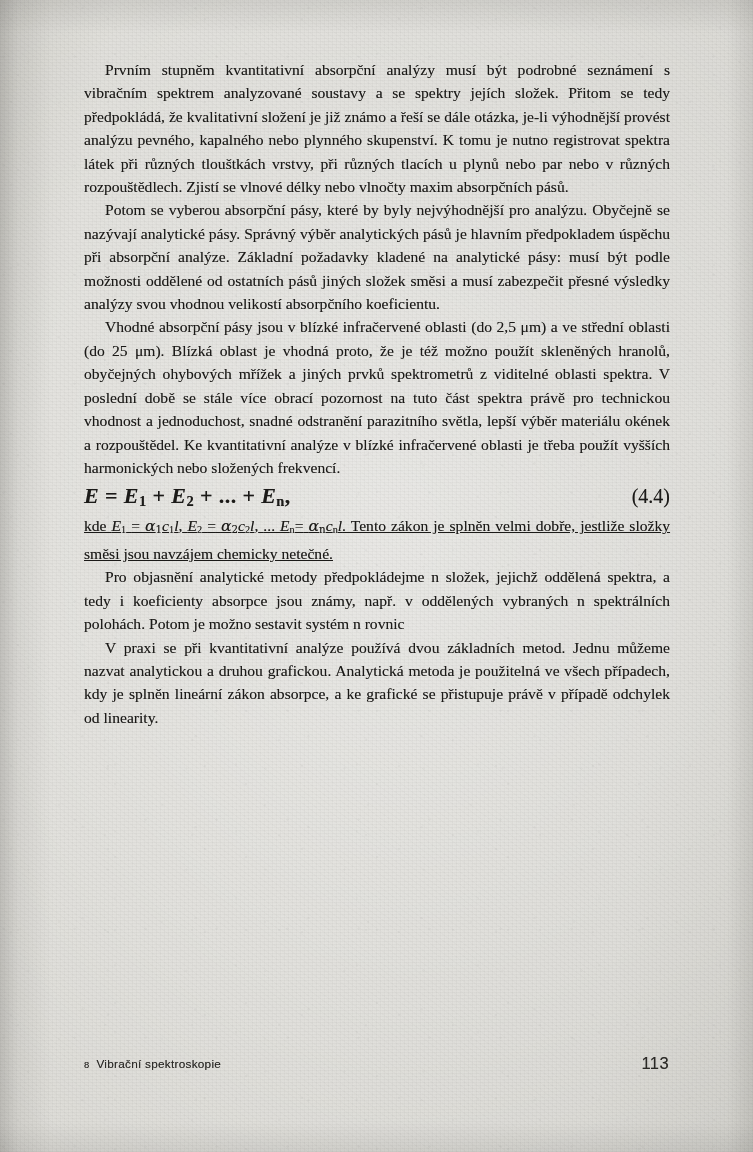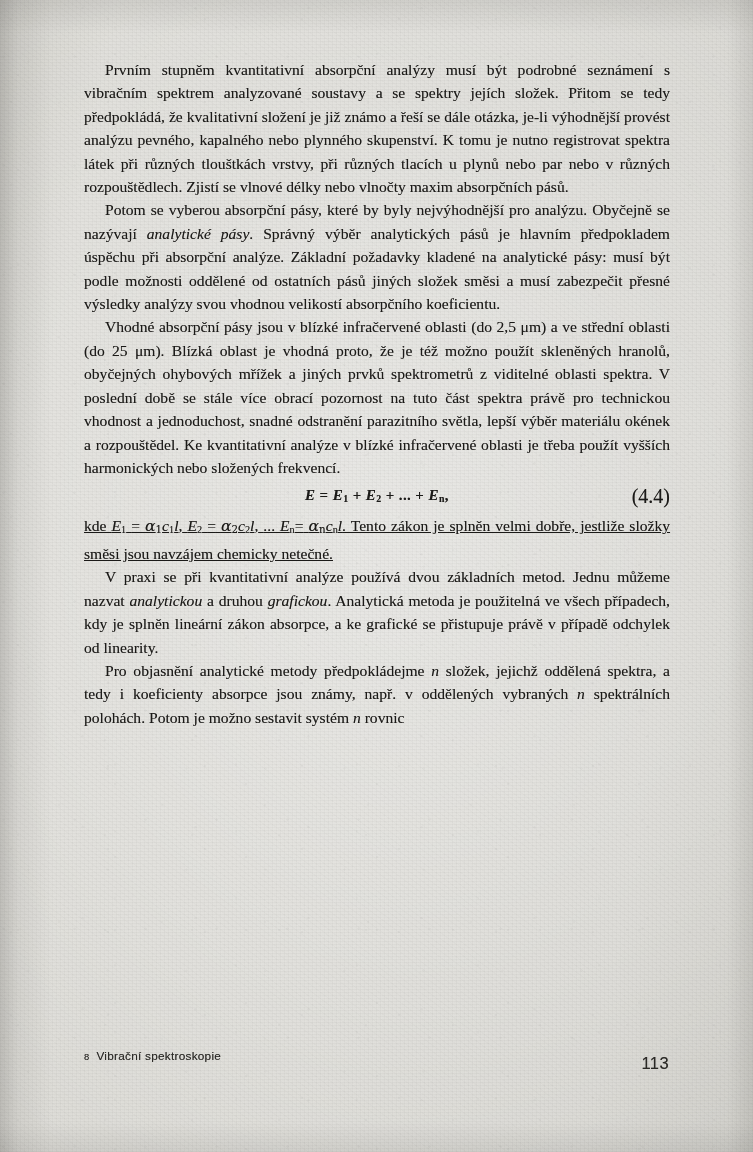--- a/index.html
+++ b/index.html
@@ -102,37 +102,36 @@
   }
 
   .para {
     margin: 0;
     text-indent: 21px;
     text-align: justify;
     hyphens: manual;
   }
   .para.noindent { text-indent: 0; text-decoration: underline; }
 
-  .it { font-style: italic; }
+  .it { }
   .mvar { font-style: italic; }
 
   
   .equation-row {
     position: relative;
     margin: 3px 0 2px 0;
     height: 30px;
     text-indent: 0;
   }
   .equation-body {
     position: absolute;
     left: 0;
     right: 0;
     top: 2px;
-    text-align: center;
-    font-size: 15px;
+    font-size: 22px;
     letter-spacing: 0.4px;
     font-weight: 600;
   }
   .equation-body .mvar { font-style: italic; font-weight: 700; }
   .equation-number {
     position: absolute;
     right: 0;
     top: 3px;
     font-size: 20px;
   }
@@ -151,21 +150,21 @@
     left: 84px;
     right: 84px;
     top: 1049px;
     height: 22px;
     color: #2a2926;
     font-family: "Liberation Sans", "DejaVu Sans", sans-serif;
   }
   #footer-left {
     position: absolute;
     left: 0;
-    top: 0;
+    top: 8px;
     font-size: 11.8px;
     letter-spacing: 0.25px;
     white-space: nowrap;
   }
   #footer-signature {
     font-size: 9.4px;
     margin-right: 7px;
     vertical-align: 0.5px;
   }
   #footer-page-number {
@@ -221,25 +220,25 @@
         <span class="mvar"><span>E</span><sub>n</sub></span><span>,</span>
       </div>
       <div class="equation-number">(4.4)</div>
     </div>
 
     <p class="para noindent">
       <span>kde </span><span class="mvar">E<sub>1</sub></span> <span>=</span> <span class="greek">α<sub>1</sub></span><span class="mvar">c<sub>1</sub></span><span class="mvar">l</span><span>,</span> <span class="mvar">E<sub>2</sub></span> <span>=</span> <span class="greek">α<sub>2</sub></span><span class="mvar">c<sub>2</sub></span><span class="mvar">l</span><span>,</span> <span>...</span> <span class="mvar">E<sub>n</sub></span><span>=</span> <span class="greek">α<sub>n</sub></span><span class="mvar">c<sub>n</sub></span><span class="mvar">l</span><span>. Tento zákon je splněn velmi dobře, jestliže složky směsi jsou navzájem chemicky netečné.</span>
     </p>
 
     <p class="para">
+      <span>Pro objasnění analytické metody předpokládejme </span><span class="it">n</span><span> složek, jejichž oddělená spektra, a tedy i koeficienty absorpce jsou známy, např. v oddělených vybraných </span><span class="it">n</span><span> spektrálních polohách. Potom je možno sestavit systém </span><span class="it">n</span><span> rovnic</span>
+    </p>
+
+    <p class="para">
       <span>V praxi se při kvantitativní analýze používá dvou základních metod. Jednu můžeme nazvat </span><span class="it">analytickou</span><span> a druhou </span><span class="it">grafickou</span><span>. Analytická metoda je použitelná ve všech případech, kdy je splněn lineární zákon absorpce, a ke grafické se přistupuje právě v případě odchylek od linearity.</span>
-    </p>
-
-    <p class="para">
-      <span>Pro objasnění analytické metody předpokládejme </span><span class="it">n</span><span> složek, jejichž oddělená spektra, a tedy i koeficienty absorpce jsou známy, např. v oddělených vybraných </span><span class="it">n</span><span> spektrálních polohách. Potom je možno sestavit systém </span><span class="it">n</span><span> rovnic</span>
     </p>
 
   </div>
 
   <div id="footer">
     <div id="footer-left">
       <span id="footer-signature">8</span><span>Vibrační spektroskopie</span>
     </div>
     <div id="footer-page-number">113</div>
   </div>

